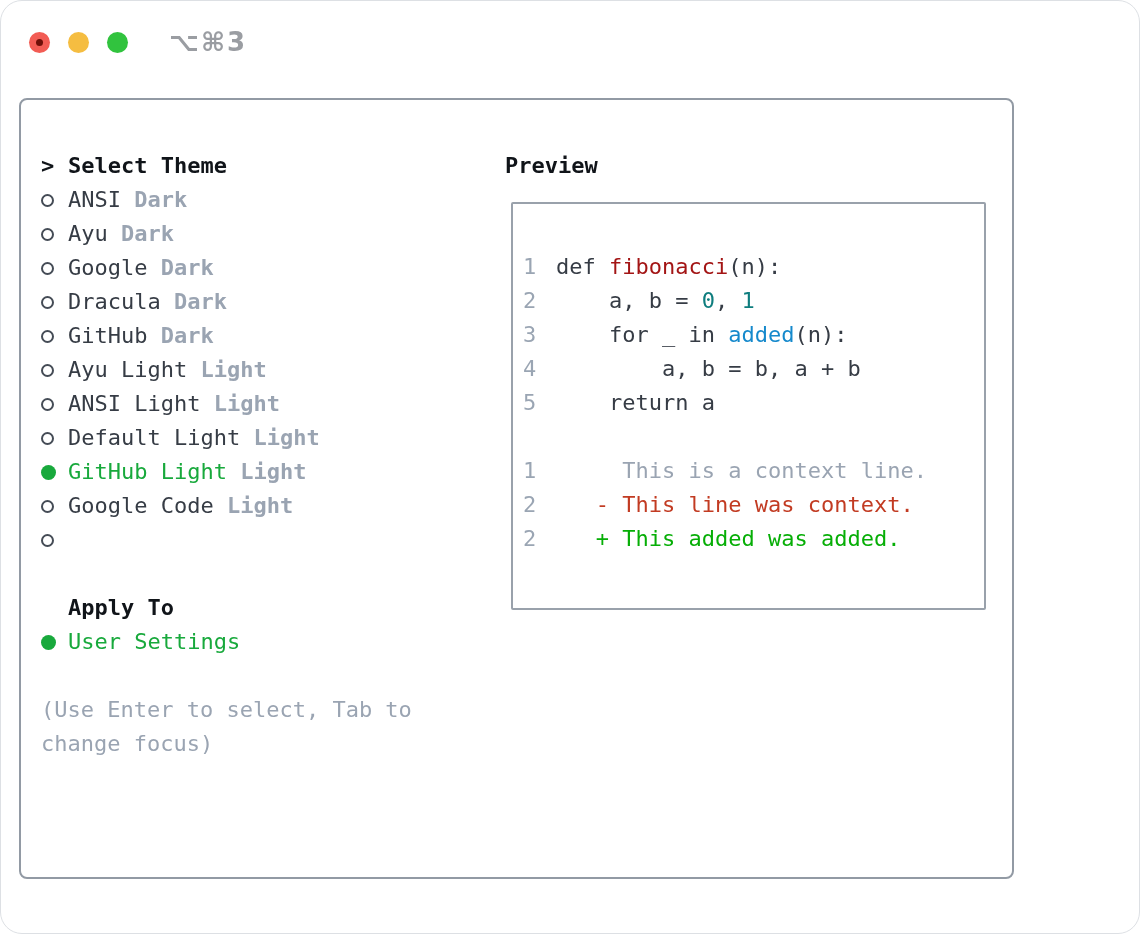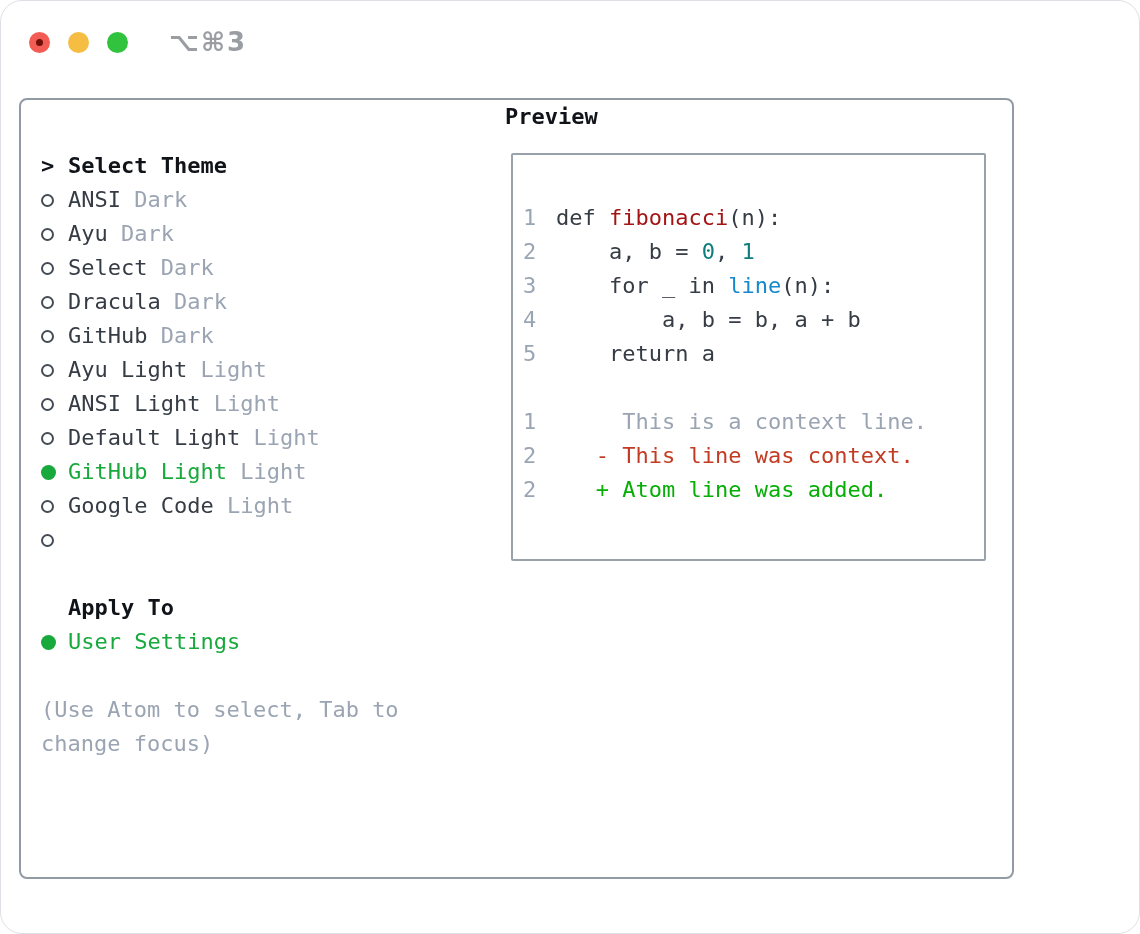--- a/index.html
+++ b/index.html
@@ -18,29 +18,29 @@
     margin-left:23px;font-family:"DejaVu Sans",sans-serif;font-weight:700;
     font-size:26px;color:#9a9da2;letter-spacing:2px;
   }
   
   .panel{
     position:absolute;left:18px;top:97px;width:995px;height:781px;box-sizing:border-box;
     border:2px solid #929aa4;border-radius:8px;display:flex;background:#fff;
   }
   .mono,.panel{font-family:"DejaVu Sans Mono",monospace;font-size:22px;line-height:34px;color:var(--text,#363c45);}
   .col-left{width:484px;flex:none;box-sizing:border-box;padding:49px 0 0 20px;}
-  .col-right{flex:1;box-sizing:border-box;}
+  .col-right{flex:1;box-sizing:border-box;padding-top:49px;}
   .row{height:34px;display:flex;align-items:center;white-space:pre;}
   .marker{width:27px;flex:none;display:flex;align-items:center;}
   .header{font-weight:700;color:#101419;}
   .prompt{font-weight:700;color:#101419;}
   .radio{width:13px;height:13px;box-sizing:border-box;border:2px solid #454c56;border-radius:50%;}
   .selected .radio{width:15px;height:15px;border:none;background:var(--accent_green,#18a93c);}
   .selected .t-name,.selected .o-name{color:var(--accent_green,#18a93c);}
-  .t-variant{color:var(--muted,#9aa4b2);margin-left:1ch;}
+  .t-variant{color:var(--muted,#9aa4b2);margin-left:1ch;font-weight:bold;}
   .spacer{height:34px;}
   .hint{width:430px;color:var(--muted,#9aa4b2);white-space:normal;word-break:normal;}
   
   .codebox{
     margin-top:19px;margin-left:6px;width:475px;height:408px;box-sizing:border-box;
     border:2px solid #99a1ab;border-radius:2px;padding:46px 0 0 10px;overflow:hidden;
   }
   .cl{height:34px;display:flex;white-space:pre;}
   .ln{color:#9aa5b3;width:1ch;margin-right:1.5ch;flex:none;}
   .cd{white-space:pre;}
@@ -68,21 +68,21 @@
 
     <div class="col-left">
       <div class="row">
         <span class="marker prompt">&gt;</span>
         <span class="header">Select Theme</span>
       </div>
 
       <div id="theme-list">
           <div class="row"><span class="marker"><span class="radio"></span></span><span class="label"><span class="t-name">ANSI</span><span class="t-variant">Dark</span></span></div>
           <div class="row"><span class="marker"><span class="radio"></span></span><span class="label"><span class="t-name">Ayu</span><span class="t-variant">Dark</span></span></div>
-          <div class="row"><span class="marker"><span class="radio"></span></span><span class="label"><span class="t-name">Select</span><span class="t-variant">Dark</span></span></div>
+          <div class="row"><span class="marker"><span class="radio"></span></span><span class="label"><span class="t-name">Google</span><span class="t-variant">Dark</span></span></div>
           <div class="row"><span class="marker"><span class="radio"></span></span><span class="label"><span class="t-name">Dracula</span><span class="t-variant">Dark</span></span></div>
           <div class="row"><span class="marker"><span class="radio"></span></span><span class="label"><span class="t-name">GitHub</span><span class="t-variant">Dark</span></span></div>
           <div class="row"><span class="marker"><span class="radio"></span></span><span class="label"><span class="t-name">Ayu Light</span><span class="t-variant">Light</span></span></div>
           <div class="row"><span class="marker"><span class="radio"></span></span><span class="label"><span class="t-name">ANSI Light</span><span class="t-variant">Light</span></span></div>
           <div class="row"><span class="marker"><span class="radio"></span></span><span class="label"><span class="t-name">Default Light</span><span class="t-variant">Light</span></span></div>
           <div class="row selected"><span class="marker"><span class="radio"></span></span><span class="label"><span class="t-name">GitHub Light</span><span class="t-variant">Light</span></span></div>
           <div class="row"><span class="marker"><span class="radio"></span></span><span class="label"><span class="t-name">Google Code</span><span class="t-variant">Light</span></span></div>
           <div class="row"><span class="marker"><span class="radio"></span></span></div>
         </div>
 
@@ -92,34 +92,34 @@
         <span class="marker"></span>
         <span class="header">Apply To</span>
       </div>
 
       <div id="apply-list">
           <div class="row selected"><span class="marker"><span class="radio"></span></span><span class="o-name">User Settings</span></div>
         </div>
 
       <div class="spacer"></div>
 
-      <div class="hint mono">(Use Atom to select, Tab to change focus)</div>
+      <div class="hint mono">(Use Enter to select, Tab to change focus)</div>
     </div>
 
     <div class="col-right">
       <div class="row">
         <span class="header">Preview</span>
       </div>
       <div class="codebox" id="code-lines">
           <div class="cl"><span class="ln">1</span><span class="cd"><span class="tk-code">def </span><span class="tk-func">fibonacci</span><span class="tk-code">(n):</span></span></div>
           <div class="cl"><span class="ln">2</span><span class="cd"><span class="tk-code">    a, b = </span><span class="tk-number">0</span><span class="tk-code">, </span><span class="tk-number">1</span></span></div>
-          <div class="cl"><span class="ln">3</span><span class="cd"><span class="tk-code">    for _ in </span><span class="tk-builtin">line</span><span class="tk-code">(n):</span></span></div>
+          <div class="cl"><span class="ln">3</span><span class="cd"><span class="tk-code">    for _ in </span><span class="tk-builtin">added</span><span class="tk-code">(n):</span></span></div>
           <div class="cl"><span class="ln">4</span><span class="cd"><span class="tk-code">        a, b = b, a + b</span></span></div>
           <div class="cl"><span class="ln">5</span><span class="cd"><span class="tk-code">    return a</span></span></div>
           <div class="cl"><span class="ln"></span><span class="cd"></span></div>
           <div class="cl"><span class="ln">1</span><span class="cd"><span class="tk-context">     This is a context line.</span></span></div>
           <div class="cl"><span class="ln">2</span><span class="cd"><span class="tk-deleted">   - This line was context.</span></span></div>
-          <div class="cl"><span class="ln">2</span><span class="cd"><span class="tk-added">   + Atom line was added.</span></span></div>
+          <div class="cl"><span class="ln">2</span><span class="cd"><span class="tk-added">   + This added was added.</span></span></div>
         </div>
     </div>
 
   </div>
 </div>
 
 </body></html>

